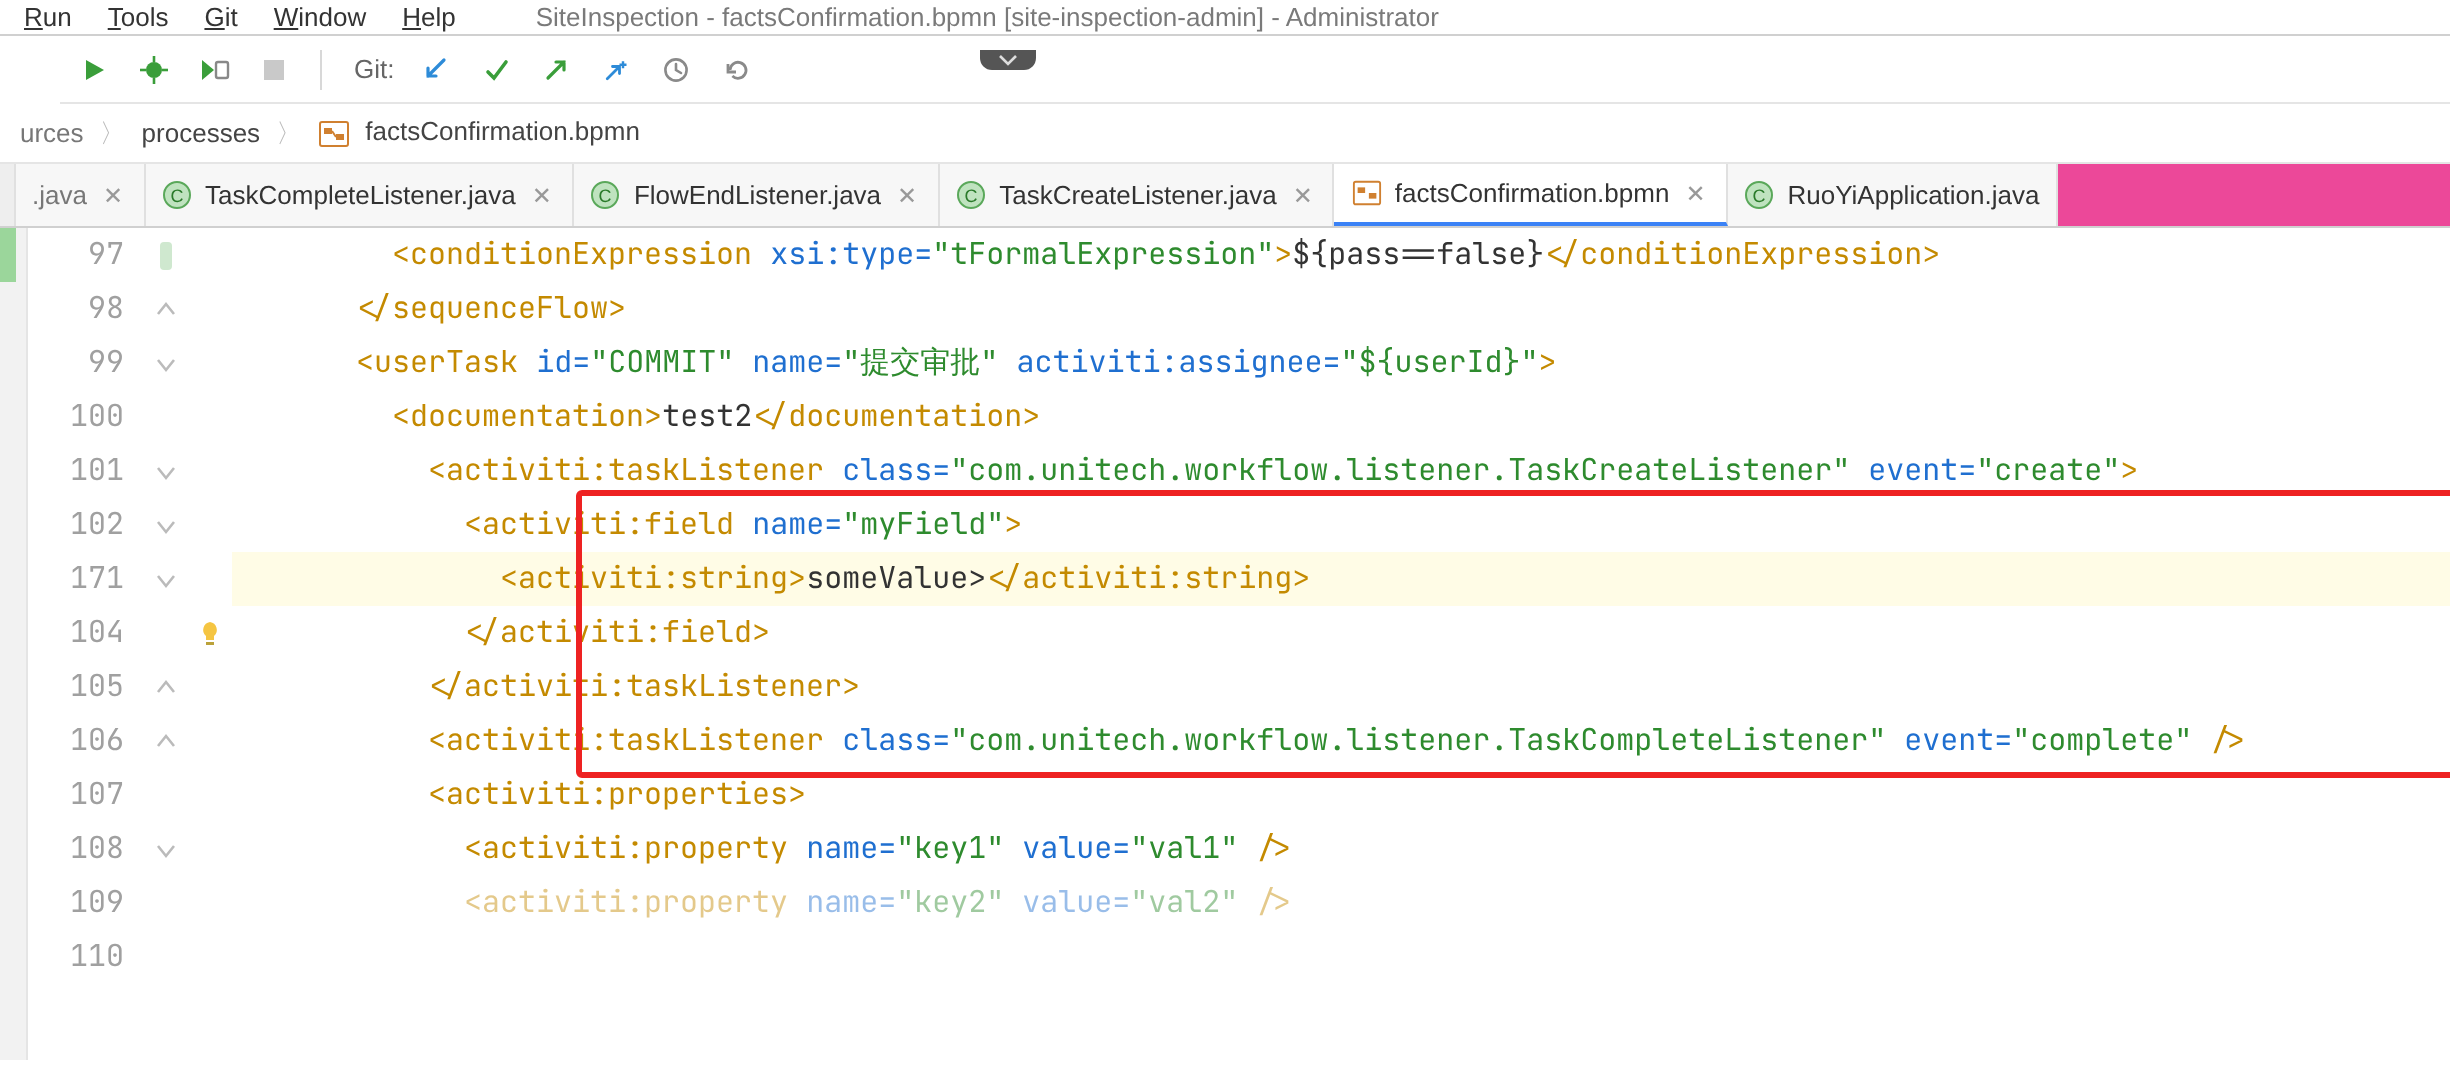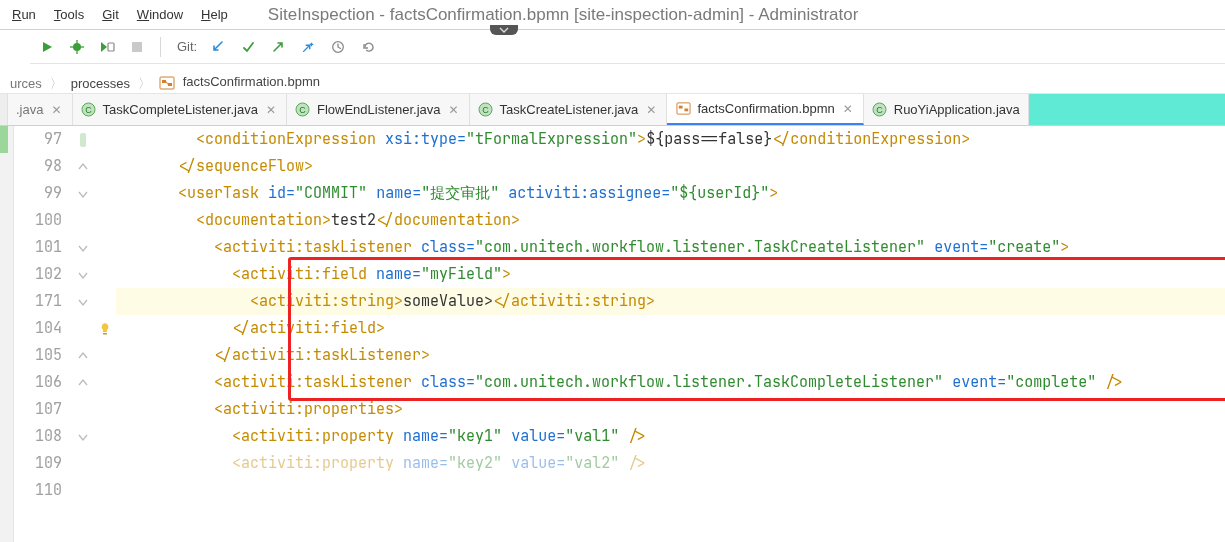--- a/index.html
+++ b/index.html
@@ -1,35 +1,35 @@
 <!DOCTYPE html>
 <html><head>
 <meta charset="utf-8">
 <style>
   * { margin: 0; padding: 0; box-sizing: border-box; }
   body { font-family: "Segoe UI", Arial, sans-serif; font-size: 13px; background: #fff; color: #333; overflow: hidden; width: 1225px; height: 542px; position: relative; }
   
-  .menubar { display: flex; align-items: center; height: 30px; padding: 0 4px; gap: 2px; border-bottom: 1px solid #d0d0d0; }
+  .menubar { display: flex; align-items: center; height: 18px; padding: 0 4px; gap: 2px; border-bottom: 1px solid #d0d0d0; }
   .menu-item { padding: 4px 8px; cursor: pointer; }
   .menu-item u { text-decoration: underline; }
-  .window-title { margin-left: 30px; color: #7a7a7a; font-size: 17px; }
+  .window-title { margin-left: 30px; color: #7a7a7a; font-size: 13px; }
   .dropdown-chip { position: absolute; left: 490px; top: 25px; width: 28px; height: 10px; background: #555; border-radius: 0 0 6px 6px; display:flex;align-items:center;justify-content:center; }
   .dropdown-chip svg { display:block; }
 
   .toolbar { display: flex; align-items: center; height: 34px; padding: 0 6px; gap: 8px; border-bottom: 1px solid #e5e5e5; margin-left: 30px; }
   .tb-btn { width: 22px; height: 22px; display:flex; align-items:center; justify-content:center; cursor:pointer; }
   .tb-sep { width: 1px; height: 20px; background: #d8d8d8; margin: 0 4px; }
   .git-label { color:#666; font-size:13px; margin: 0 2px 0 4px;}
   
-  .breadcrumbs { display:flex; align-items:flex-end; height: 30px; padding: 0 6px; gap: 4px; border-bottom: 1px solid #e5e5e5; font-size:13px; color:#444;}
+  .breadcrumbs { display:flex; align-items:center; height: 30px; padding: 0 6px; gap: 4px; border-bottom: 1px solid #e5e5e5; font-size:13px; color:#444;}
   .crumb { padding: 2px 4px; cursor:pointer; }
   .crumb-sep { color:#bbb; }
   .file-icon-bpmn { width:16px; height:16px; display:inline-flex; align-items:center; justify-content:center; vertical-align:middle; margin-right:4px;}
 
-  .tabs { display:flex; align-items:stretch; height: 32px; border-bottom: 1px solid #d0d0d0; background:#5eead4;}
+  .tabs { display:flex; align-items:stretch; height: 32px; border-bottom: 1px solid #d0d0d0; background:#ec4899;}
   .tab-leading { width: 8px; border-right: 1px solid #e0e0e0; background:#eee;}
   .tab { display:flex; align-items:center; padding: 0 8px; gap:6px; border-right: 1px solid #e0e0e0; cursor:pointer; background:#f7f7f7; font-size:13px; color:#333; white-space:nowrap;}
   .tab.active { background:#fff; border-bottom: 2px solid #3b82f6; }
   .tab .close { color:#999; font-size:12px; padding:0 2px;}
   .tab-icon { width:16px; height:16px; display:inline-flex; align-items:center; justify-content:center;}
   .partial-left { color:#777;}
 
   .editor { display:flex; height: calc(542px - 30px - 34px - 30px - 32px); position:relative; font-family: "JetBrains Mono","Consolas",monospace; font-size:15px; }
   .left-margin { width:14px; background:#f2f2f2; border-right:1px solid #e5e5e5;}
   .gutter { width: 58px; text-align:right; color:#a0a0a0; padding-top:0; user-select:none;}

